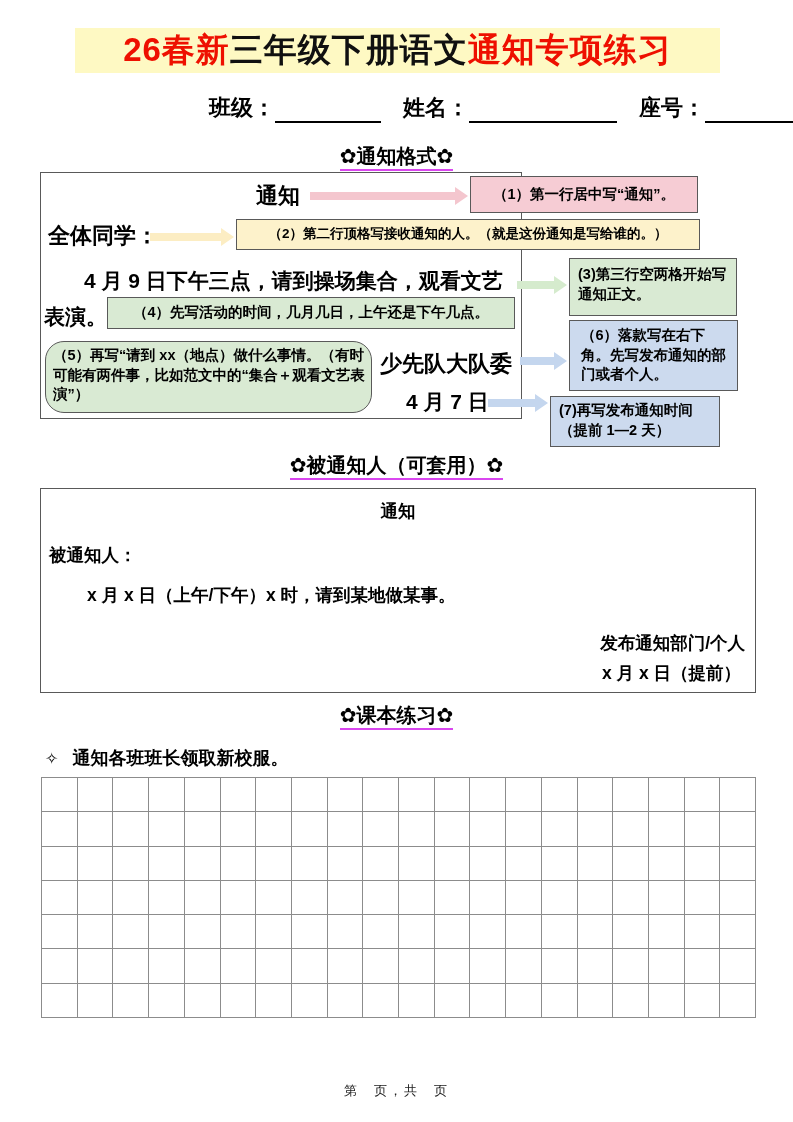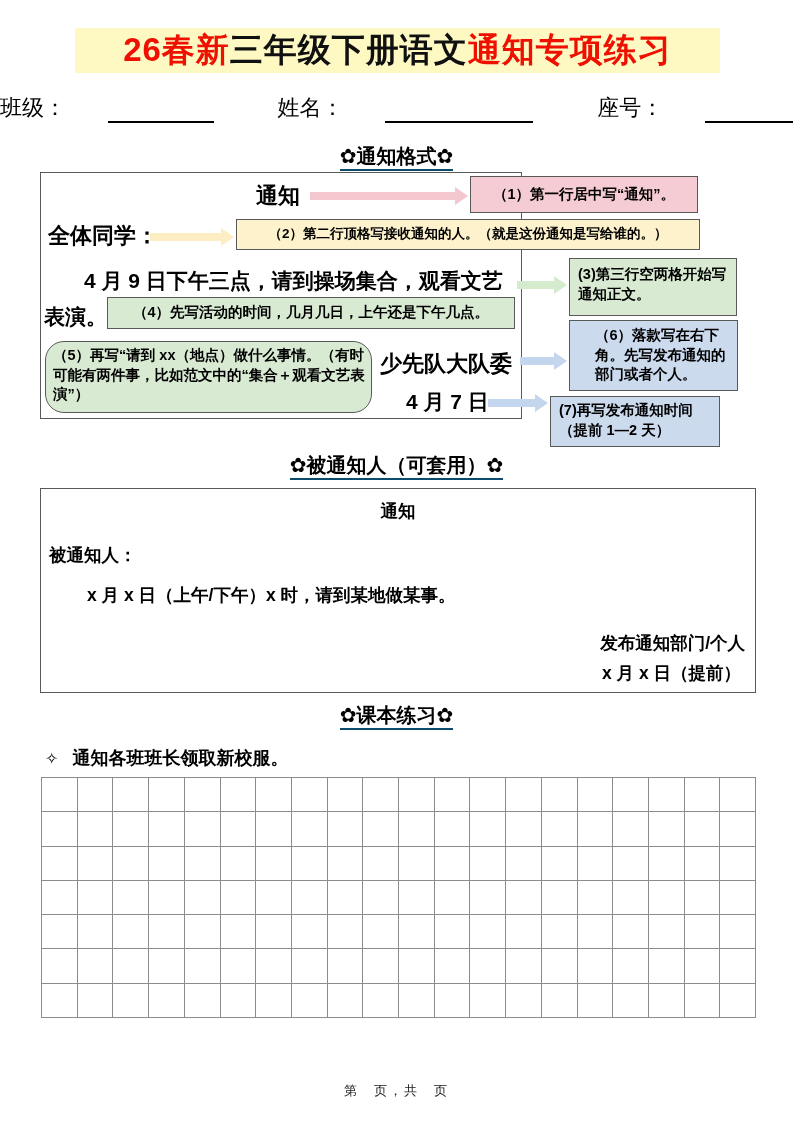--- a/index.html
+++ b/index.html
@@ -14,34 +14,34 @@
     position:absolute; left:75px; top:28px; width:645px; height:45px;
     background:#fef9c3; display:flex; align-items:center; justify-content:center;
     white-space:nowrap;
   }
   .banner span { font-size:33px; font-weight:bold; letter-spacing:1px; }
   .t-red { color:#ee1000; }
   .t-black { color:#101010; }
   
   .stuline {
     position:absolute; left:0; top:93px; width:100%;
-    display:flex; justify-content:space-between; align-items:flex-end;
-    font-size:22px; font-weight:normal; color:#000;
+    display:flex; justify-content:flex-end; align-items:flex-end;
+    font-size:22px; font-weight:bold; color:#000;
   }
   .stuline .lbl { line-height:30px; }
   .blank { display:inline-block; border-bottom:2.5px solid #000; height:28px; }
   .blank.b1 { width:106px; margin-right:22px; }
   .blank.b2 { width:148px; margin-right:22px; }
   .blank.b3 { width:88px; }
   
   .heading {
     position:absolute; left:0; width:100%; text-align:center;
     font-size:20px; font-weight:bold; color:#000;
   }
-  .heading span { border-bottom:2px solid #0c4a6e; padding-bottom:2px; }
+  .heading span { border-bottom:2px solid #d946ef; padding-bottom:2px; }
   .h1 { top:143px; }
   .h2 { top:452px; }
   .h3 { top:702px; }
   
   .mainbox {
     position:absolute; left:40px; top:172px; width:482px; height:247px;
     border:1.5px solid #595959; background:#fff;
   }
   .sample { position:absolute; font-weight:bold; color:#000; white-space:nowrap; z-index:2; }
   .s-title   { left:256px; top:181px; font-size:22px; }
@@ -74,21 +74,21 @@
   .n-green { background:#d9ead3; }
   .n-blue  { background:#ccdaee; }
   .note1 { left:470px; top:176px; width:228px; height:37px; font-size:14.5px;
            display:flex; align-items:center; justify-content:center; white-space:nowrap; }
   .note2 { left:236px; top:219px; width:464px; height:31px; font-size:13.5px;
            display:flex; align-items:center; justify-content:center; white-space:nowrap; }
   .note3 { left:569px; top:258px; width:168px; height:58px; font-size:14.5px; padding:6px 6px 0 8px; }
   .note4 { left:107px; top:297px; width:408px; height:32px; font-size:14.5px;
            display:flex; align-items:center; justify-content:center; white-space:nowrap; }
   .note5 { left:45px;  top:341px; width:327px; height:72px; font-size:14.5px; padding:4px 5px 0 7px;border-radius:19px; }
-  .note6 { left:569px; top:320px; width:169px; height:71px; font-size:14.5px; padding:5px 6px 0 25px; }
+  .note6 { left:569px; top:320px; width:169px; height:71px; font-size:14.5px; padding:5px 6px 0 11px; }
   .note7 { left:550px; top:396px; width:170px; height:51px; font-size:14.5px; padding:4px 6px 0 8px; }
   
   .genbox {
     position:absolute; left:40px; top:488px; width:716px; height:205px;
     border:1.5px solid #595959; font-weight:bold; color:#000; font-size:17.5px;
   }
   .genbox .g-title { position:absolute; left:0; top:10px; width:100%; text-align:center; }
   .genbox .g-recip { position:absolute; left:8px; top:54px;text-align:right; }
   .genbox .g-body  { position:absolute; left:46px; top:94px; }
   .genbox .g-sign  { position:absolute; right:10px; top:142px; }

